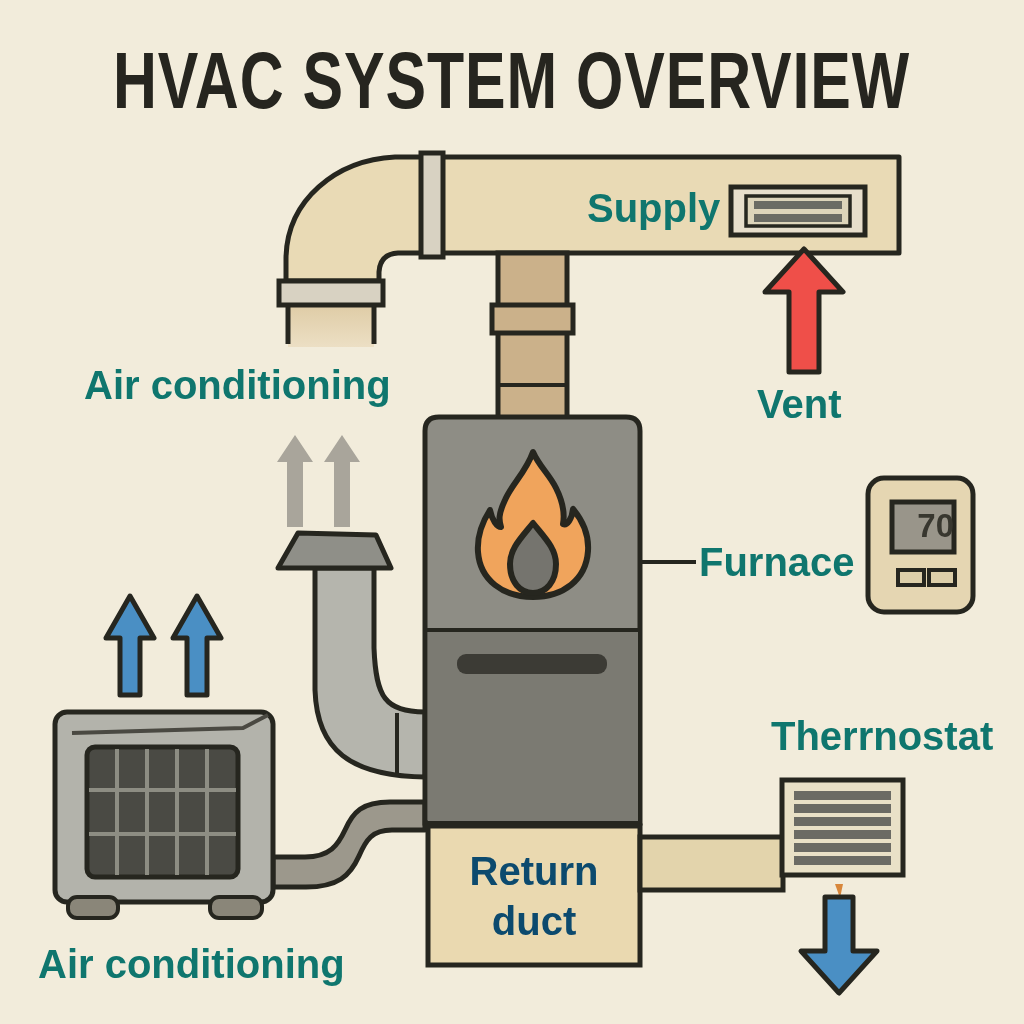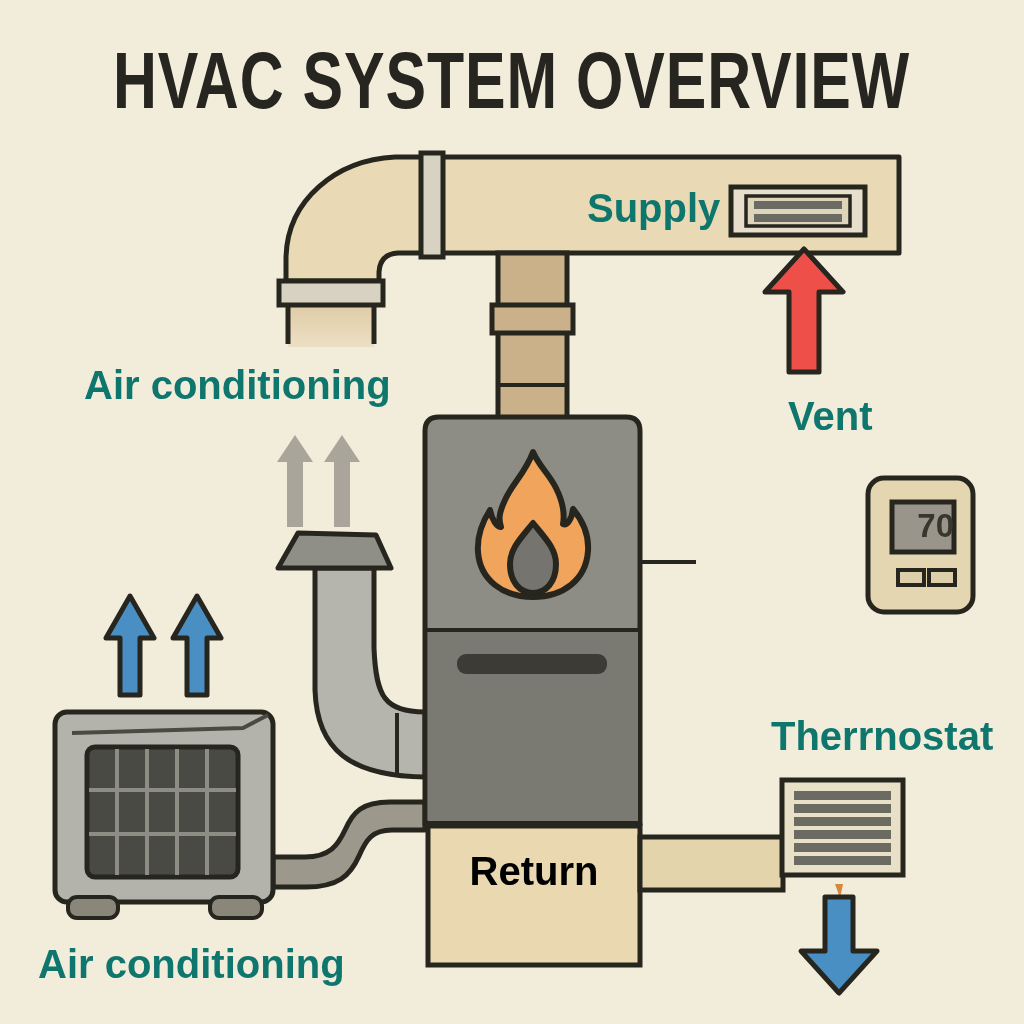--- a/index.html
+++ b/index.html
@@ -18,21 +18,21 @@
     text-align:center; color:#26251f;
   }
   .title span {
     display:inline-block; font-size:64px; font-weight:700;
     transform:scale(0.95,1.25); transform-origin:center top;
     letter-spacing:1px;
   }
   .lbl-40 { font-size:40px; }
   .return-label {
     position:absolute; z-index:2; left:428px; top:846px; width:212px;
-    text-align:center; font-weight:700; color:#000000;
+    text-align:center; font-weight:700; color:#0c4a6e;
     font-size:40px; line-height:50px;
   }
   .thermo-reading {
     position:absolute; z-index:2; left:892px; top:507px; width:62px;
     text-align:right; font-size:33px; font-weight:700; color:#38372f;
   }
 </style>
 </head>
 <body>
 
@@ -141,28 +141,30 @@
       <polygon points="197,596 221,638 207,638 207,695 187,695 187,638 173,638"></polygon>
     </g>
   </svg>
 
   <div class="title">
     <span>HVAC SYSTEM OVERVIEW</span>
   </div>
 
   <div class="label lbl-40" style="left:587px; top:186px;">Supply</div>
 
-  <div class="label lbl-40" style="left:788px; top:382px;margin-top:12px;">Vent</div>
+  <div class="label lbl-40" style="left:757px; top:382px;">Vent</div>
 
   <div class="label lbl-40" style="left:84px; top:363px;">Air conditioning</div>
 
+  <div class="label lbl-40" style="left:699px; top:540px;">Furnace</div>
 
   <div class="label lbl-40" style="left:771px; top:714px;">Therrnostat</div>
 
   <div class="return-label">
     <div>Return</div>
+    <div>duct</div>
   </div>
 
   <div class="label lbl-40" style="left:38px; top:942px;">Air conditioning</div>
 
   <div class="thermo-reading">70</div>
 
 </div>
 
 </body></html>

